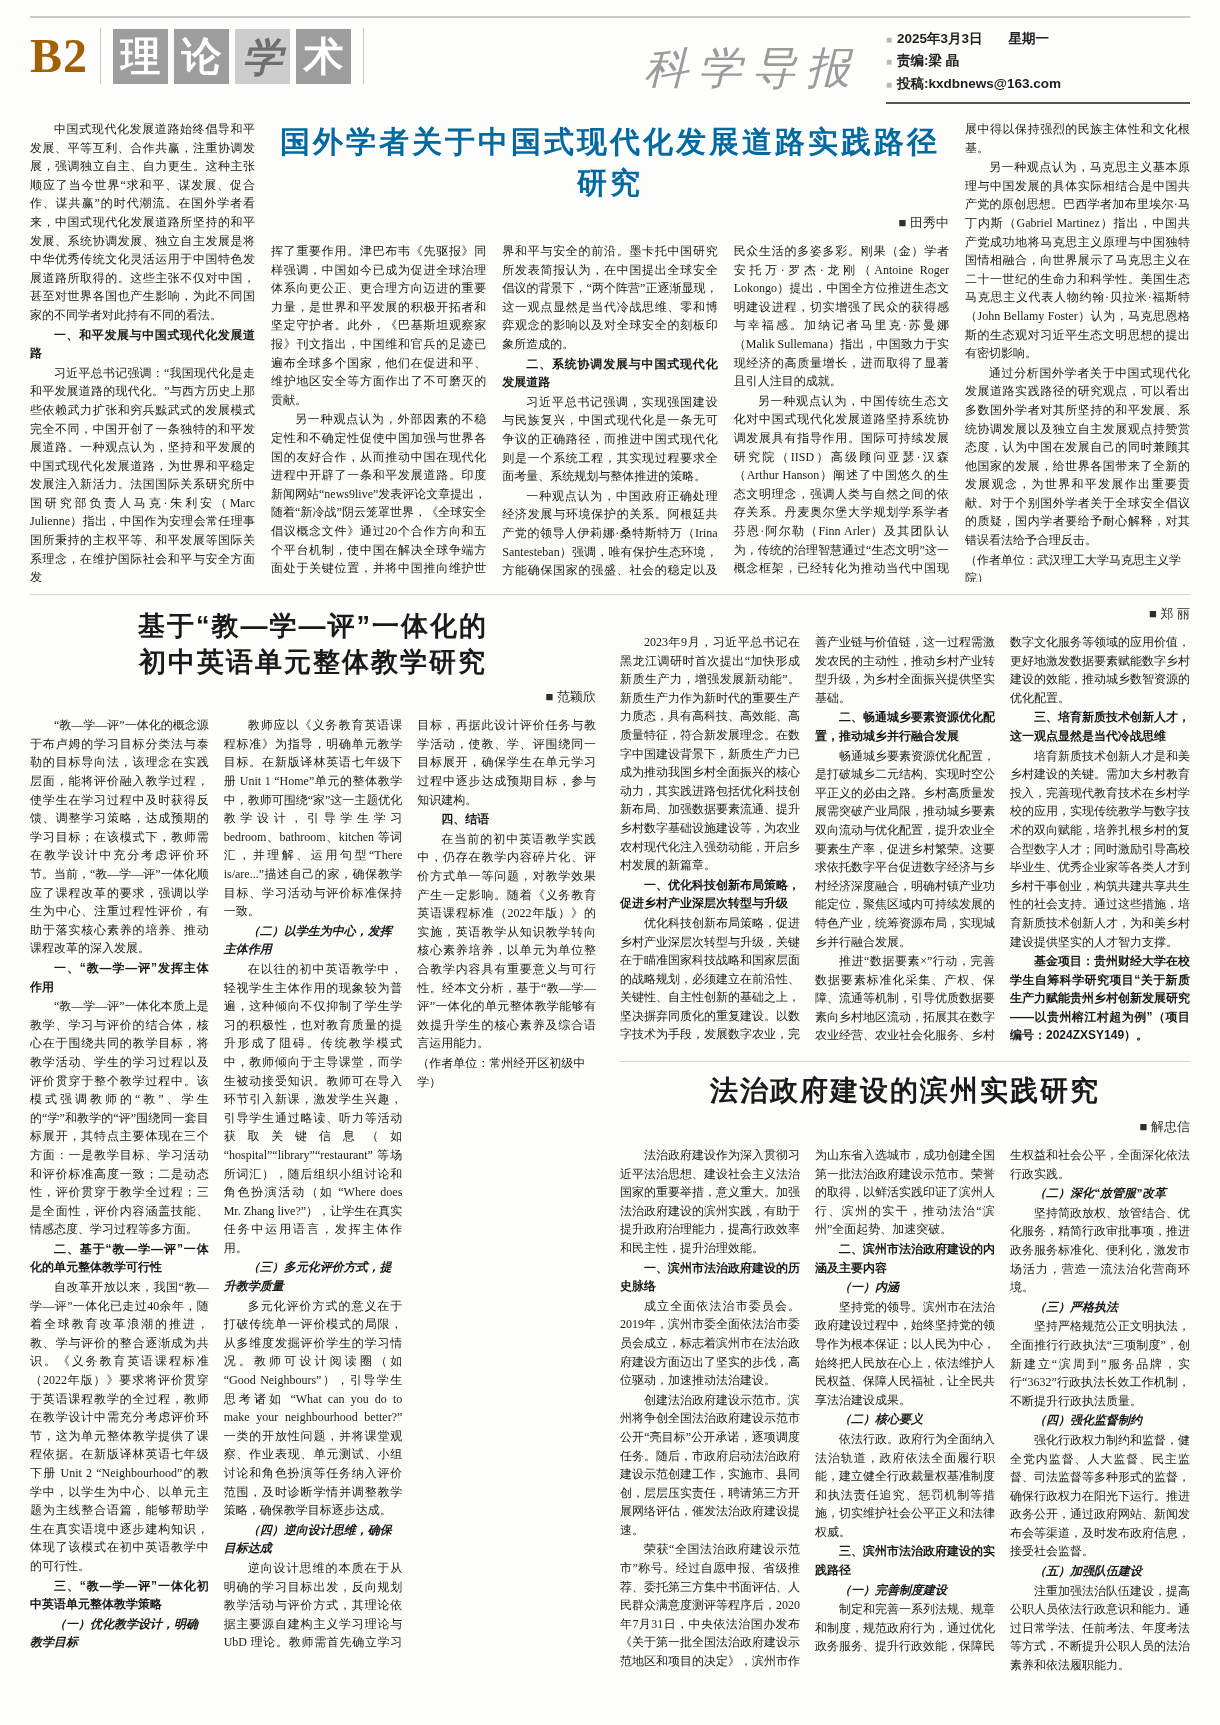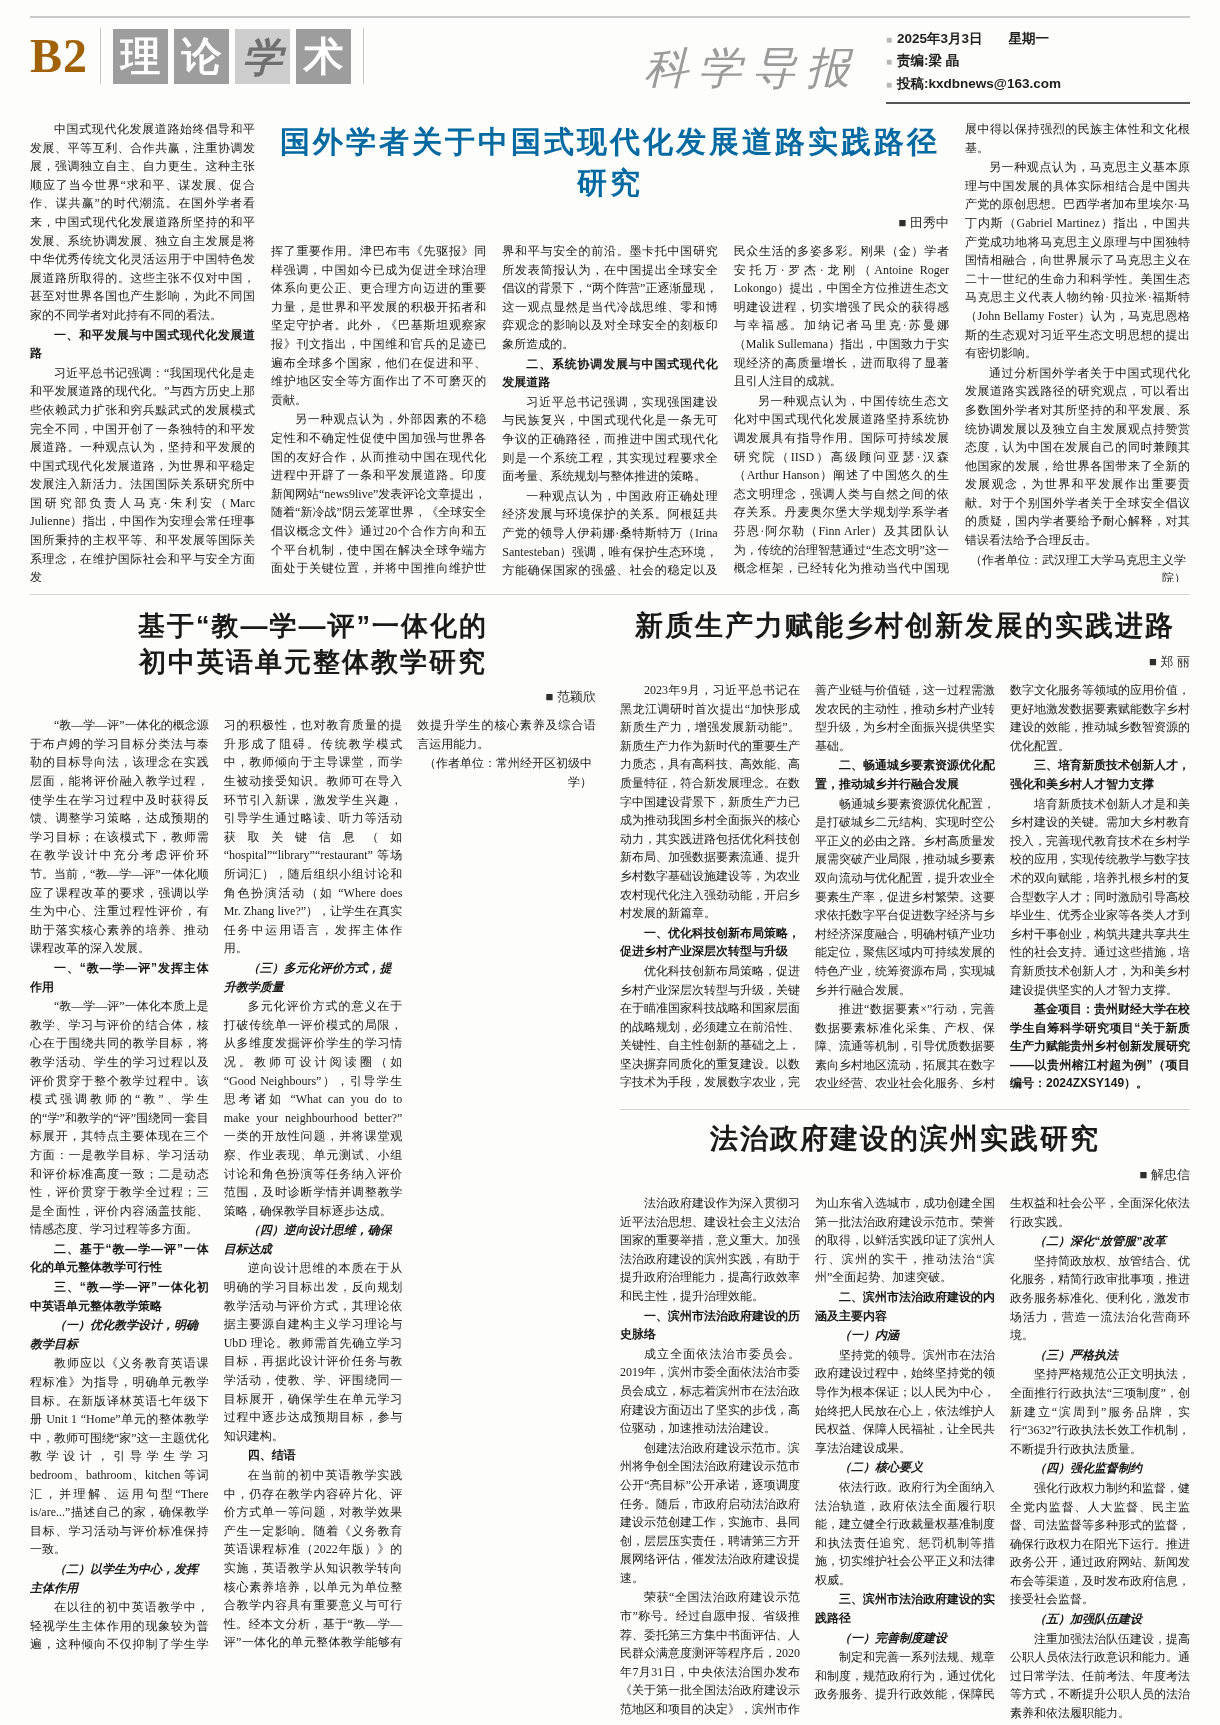--- a/index.html
+++ b/index.html
@@ -32,21 +32,21 @@
   .rule.inner{margin:8px 0;}
   
   .tx{margin:0 0 1px;font-size:12px;line-height:18.6px;}
   .tx.p{text-indent:2em;text-align:justify;}
   .tx.p0{text-align:justify;}
   .tx.h{text-indent:2em;text-align:justify;font-weight:bold;
         font-family:"Liberation Sans","DejaVu Sans",sans-serif;}
   .tx.sub{text-indent:2em;font-weight:bold;font-style:italic;}
   .tx.fund{text-indent:2em;text-align:justify;font-weight:bold;
         font-family:"Liberation Sans","DejaVu Sans",sans-serif;}
-  .tx.author{text-align:right;padding-right:4px;}
+  .tx.author{text-align:left;padding-right:4px;}
   .byline{text-align:right;font-size:13px;color:#2e2e2e;margin:0 0 10px;
         font-family:"Liberation Sans","DejaVu Sans",sans-serif;}
   
   .a1{display:flex;gap:16px;margin-top:8px;height:462px;}
   .a1-side{width:225px;height:462px;overflow:hidden;}
   .a1-center{flex:1;display:flex;flex-direction:column;}
   .a1-title{text-align:center;font-family:"Liberation Sans","DejaVu Sans",sans-serif;
         font-weight:bold;font-size:30px;letter-spacing:3px;color:#0369a1;margin:2px 0 10px;}
   .a1-cols{columns:3;column-gap:16px;height:372px;column-fill:auto;overflow:hidden;}
   
@@ -128,47 +128,47 @@
       <div class="a2-title">
         <div>基于“教—学—评”一体化的</div>
         <div>初中英语单元整体教学研究</div>
       </div>
       <div class="byline">■ 范颖欣</div>
       <div class="a2-cols">
           <p class="tx p">“教—学—评”一体化的概念源于布卢姆的学习目标分类法与泰勒的目标导向法，该理念在实践层面，能将评价融入教学过程，使学生在学习过程中及时获得反馈、调整学习策略，达成预期的学习目标；在该模式下，教师需在教学设计中充分考虑评价环节。当前，“教—学—评”一体化顺应了课程改革的要求，强调以学生为中心、注重过程性评价，有助于落实核心素养的培养、推动课程改革的深入发展。</p>
           <p class="tx h">一、“教—学—评”发挥主体作用</p>
           <p class="tx p">“教—学—评”一体化本质上是教学、学习与评价的结合体，核心在于围绕共同的教学目标，将教学活动、学生的学习过程以及评价贯穿于整个教学过程中。该模式强调教师的“教”、学生的“学”和教学的“评”围绕同一套目标展开，其特点主要体现在三个方面：一是教学目标、学习活动和评价标准高度一致；二是动态性，评价贯穿于教学全过程；三是全面性，评价内容涵盖技能、情感态度、学习过程等多方面。</p>
           <p class="tx h">二、基于“教—学—评”一体化的单元整体教学可行性</p>
+          <p class="tx p">自改革开放以来，我国“教—学—评”一体化已走过40余年，随着全球教育改革浪潮的推进，教、学与评价的整合逐渐成为共识。《义务教育英语课程标准（2022年版）》要求将评价贯穿于英语课程教学的全过程，教师在教学设计中需充分考虑评价环节，这为单元整体教学提供了课程依据。在新版译林英语七年级下册 Unit 2 “Neighbourhood”的教学中，以学生为中心、以单元主题为主线整合语篇，能够帮助学生在真实语境中逐步建构知识，体现了该模式在初中英语教学中的可行性。</p>
           <p class="tx h">三、“教—学—评”一体化初中英语单元整体教学策略</p>
           <p class="tx sub">（一）优化教学设计，明确教学目标</p>
           <p class="tx p">教师应以《义务教育英语课程标准》为指导，明确单元教学目标。在新版译林英语七年级下册 Unit 1 “Home”单元的整体教学中，教师可围绕“家”这一主题优化教学设计，引导学生学习 bedroom、bathroom、kitchen 等词汇，并理解、运用句型“There is/are...”描述自己的家，确保教学目标、学习活动与评价标准保持一致。</p>
           <p class="tx sub">（二）以学生为中心，发挥主体作用</p>
           <p class="tx p">在以往的初中英语教学中，轻视学生主体作用的现象较为普遍，这种倾向不仅抑制了学生学习的积极性，也对教育质量的提升形成了阻碍。传统教学模式中，教师倾向于主导课堂，而学生被动接受知识。教师可在导入环节引入新课，激发学生兴趣，引导学生通过略读、听力等活动获取关键信息（如 “hospital”“library”“restaurant” 等场所词汇），随后组织小组讨论和角色扮演活动（如 “Where does Mr. Zhang live?”），让学生在真实任务中运用语言，发挥主体作用。</p>
           <p class="tx sub">（三）多元化评价方式，提升教学质量</p>
           <p class="tx p">多元化评价方式的意义在于打破传统单一评价模式的局限，从多维度发掘评价学生的学习情况。教师可设计阅读圈（如 “Good Neighbours”），引导学生思考诸如 “What can you do to make your neighbourhood better?” 一类的开放性问题，并将课堂观察、作业表现、单元测试、小组讨论和角色扮演等任务纳入评价范围，及时诊断学情并调整教学策略，确保教学目标逐步达成。</p>
           <p class="tx sub">（四）逆向设计思维，确保目标达成</p>
           <p class="tx p">逆向设计思维的本质在于从明确的学习目标出发，反向规划教学活动与评价方式，其理论依据主要源自建构主义学习理论与 UbD 理论。教师需首先确立学习目标，再据此设计评价任务与教学活动，使教、学、评围绕同一目标展开，确保学生在单元学习过程中逐步达成预期目标，参与知识建构。</p>
           <p class="tx h">四、结语</p>
           <p class="tx p">在当前的初中英语教学实践中，仍存在教学内容碎片化、评价方式单一等问题，对教学效果产生一定影响。随着《义务教育英语课程标准（2022年版）》的实施，英语教学从知识教学转向核心素养培养，以单元为单位整合教学内容具有重要意义与可行性。经本文分析，基于“教—学—评”一体化的单元整体教学能够有效提升学生的核心素养及综合语言运用能力。</p>
           <p class="tx author">（作者单位：常州经开区初级中学）</p>
         </div>
     </div>
 
     <div class="rblock">
       <div>
-        <div class="a34-title">新质生产力赋能乡村创新发展的实践进路</div>
         <div class="byline">■ 郑 丽</div>
         <div class="a3-cols">
             <p class="tx p">2023年9月，习近平总书记在黑龙江调研时首次提出“加快形成新质生产力，增强发展新动能”。新质生产力作为新时代的重要生产力质态，具有高科技、高效能、高质量特征，符合新发展理念。在数字中国建设背景下，新质生产力已成为推动我国乡村全面振兴的核心动力，其实践进路包括优化科技创新布局、加强数据要素流通、提升乡村数字基础设施建设等，为农业农村现代化注入强劲动能，开启乡村发展的新篇章。</p>
             <p class="tx h">一、优化科技创新布局策略，促进乡村产业深层次转型与升级</p>
             <p class="tx p">优化科技创新布局策略，促进乡村产业深层次转型与升级，关键在于瞄准国家科技战略和国家层面的战略规划，必须建立在前沿性、关键性、自主性创新的基础之上，坚决摒弃同质化的重复建设。以数字技术为手段，发展数字农业，完善产业链与价值链，这一过程需激发农民的主动性，推动乡村产业转型升级，为乡村全面振兴提供坚实基础。</p>
             <p class="tx h">二、畅通城乡要素资源优化配置，推动城乡并行融合发展</p>
             <p class="tx p">畅通城乡要素资源优化配置，是打破城乡二元结构、实现时空公平正义的必由之路。乡村高质量发展需突破产业局限，推动城乡要素双向流动与优化配置，提升农业全要素生产率，促进乡村繁荣。这要求依托数字平台促进数字经济与乡村经济深度融合，明确村镇产业功能定位，聚焦区域内可持续发展的特色产业，统筹资源布局，实现城乡并行融合发展。</p>
             <p class="tx p">推进“数据要素×”行动，完善数据要素标准化采集、产权、保障、流通等机制，引导优质数据要素向乡村地区流动，拓展其在数字农业经营、农业社会化服务、乡村数字文化服务等领域的应用价值，更好地激发数据要素赋能数字乡村建设的效能，推动城乡数智资源的优化配置。</p>
-            <p class="tx h">三、培育新质技术创新人才，强化和美乡村人才智力支撑</p>
+            <p class="tx h">三、培育新质技术创新人才，这一观点显然是当代冷战思维</p>
             <p class="tx p">培育新质技术创新人才是和美乡村建设的关键。需加大乡村教育投入，完善现代教育技术在乡村学校的应用，实现传统教学与数字技术的双向赋能，培养扎根乡村的复合型数字人才；同时激励引导高校毕业生、优秀企业家等各类人才到乡村干事创业，构筑共建共享共生性的社会支持。通过这些措施，培育新质技术创新人才，为和美乡村建设提供坚实的人才智力支撑。</p>
             <p class="tx fund">基金项目：贵州财经大学在校学生自筹科学研究项目“关于新质生产力赋能贵州乡村创新发展研究——以贵州榕江村超为例”（项目编号：2024ZXSY149）。</p>
           </div>
       </div>
       <div class="rule inner"></div>
       <div>
         <div class="a34-title">法治政府建设的滨州实践研究</div>
         <div class="byline">■ 解忠信</div>
         <div class="a4-cols">
             <p class="tx p">法治政府建设作为深入贯彻习近平法治思想、建设社会主义法治国家的重要举措，意义重大。加强法治政府建设的滨州实践，有助于提升政府治理能力，提高行政效率和民主性，提升治理效能。</p>

